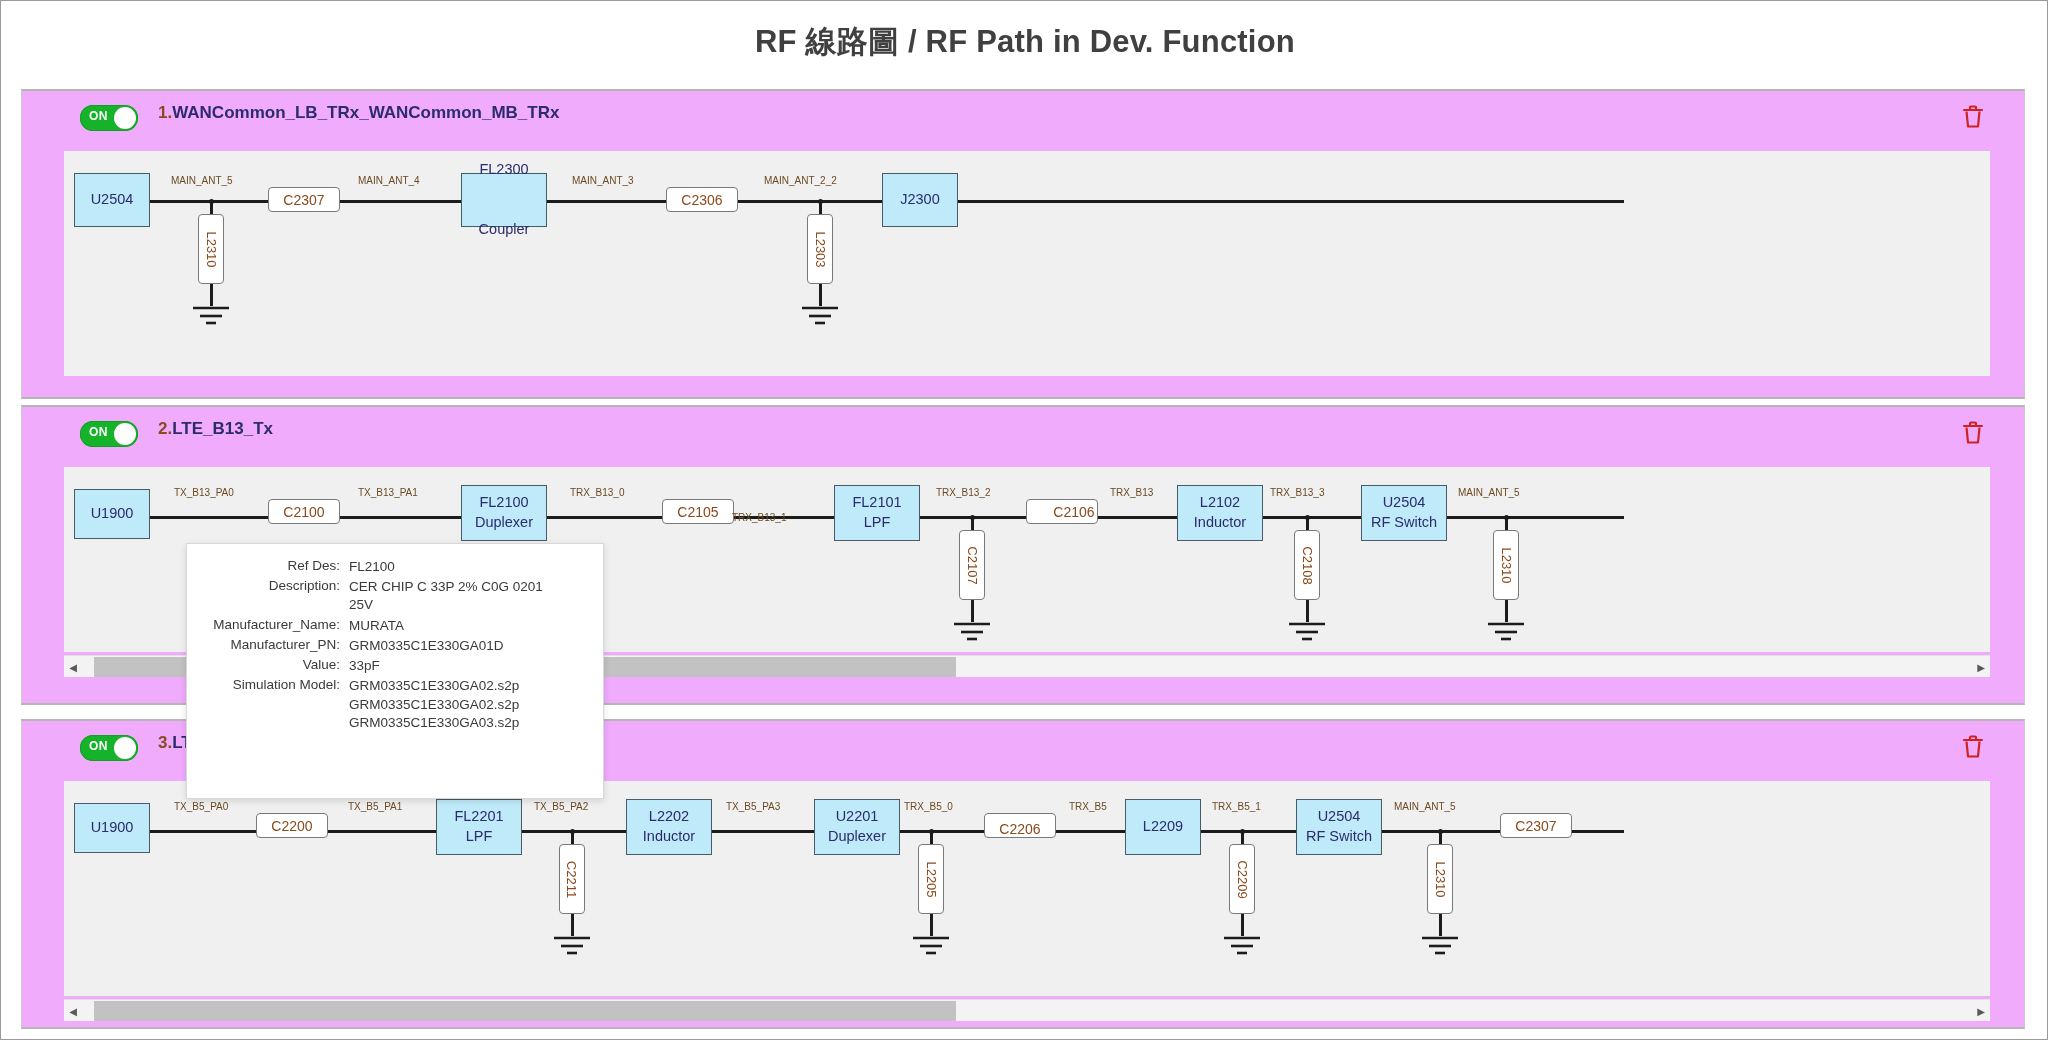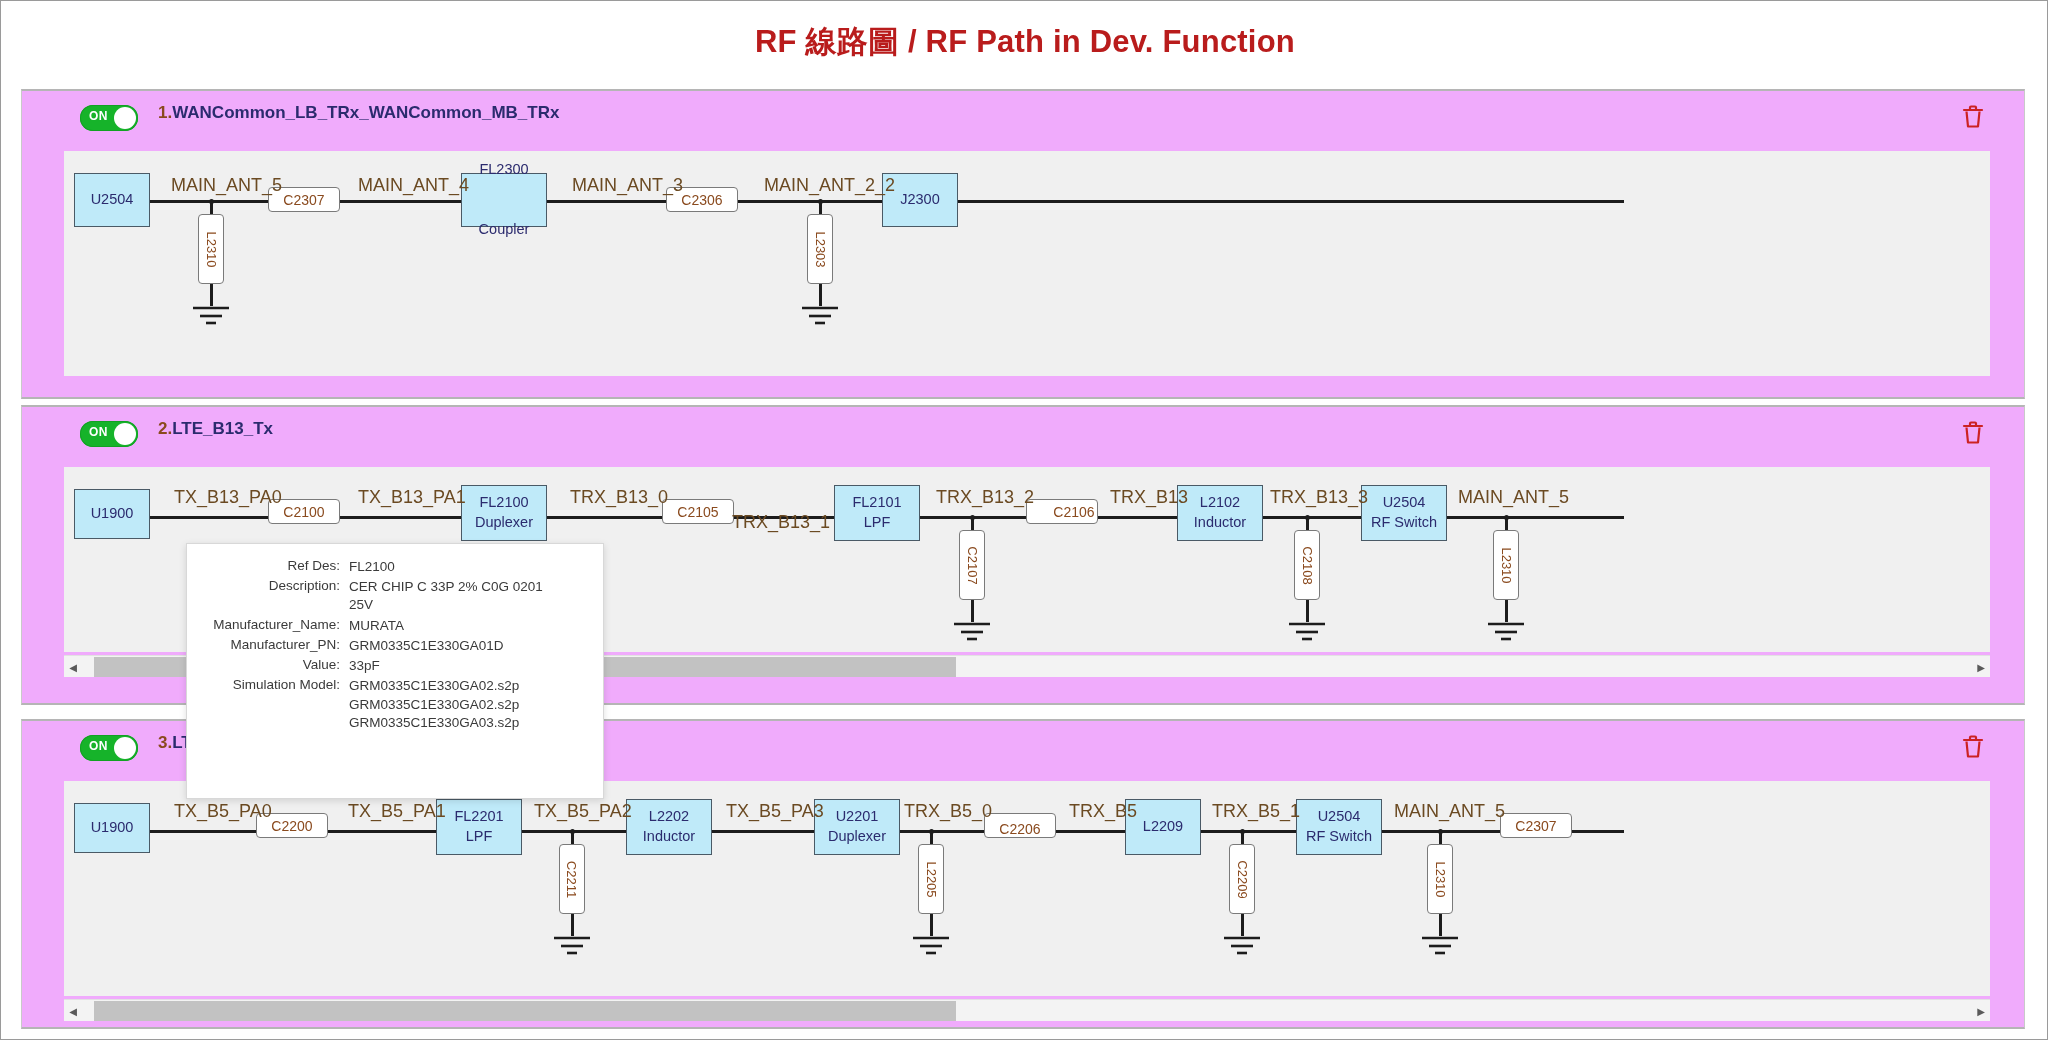--- a/index.html
+++ b/index.html
@@ -12,21 +12,21 @@
     overflow:hidden;
     position:relative;
   }
   .page-frame {
     position:absolute; left:0; top:0; width:2048px; height:1040px;
     border:1px solid #9a9a9a; background:#fff;
   }
   .page-title {
     position:absolute; left:0; top:20px; width:2048px;
     text-align:center;
-    font-size:31px; font-weight:bold; color:#b91c1c;
+    font-size:31px; font-weight:bold; color:#404040;
     letter-spacing:.2px;
   }
 
   
   .panel {
     position:absolute; left:20px; width:2004px;
     background:#f0abfc;
     border-top:2px solid #b5b5b5;
     border-bottom:2px solid #b5b5b5;
     border-left:1px solid #c9c9c9;
@@ -114,21 +114,21 @@
     transform:rotate(90deg);
     white-space:nowrap;
     display:block;
   }
 
   .wire-h { position:absolute; height:3px; background:#1c1c1c; }
   .wire-v { position:absolute; width:3px; background:#1c1c1c; }
 
   .netlabel {
     position:absolute;
-    font-size:18px; color:#6b4a22;
+    font-size:10px; color:#6b4a22;
     white-space:nowrap;
   }
   .node-dot {
     position:absolute; width:5px; height:5px; border-radius:50%;
     background:#1c1c1c;
   }
   .gnd { position:absolute; }
 
   
   .hscroll {

